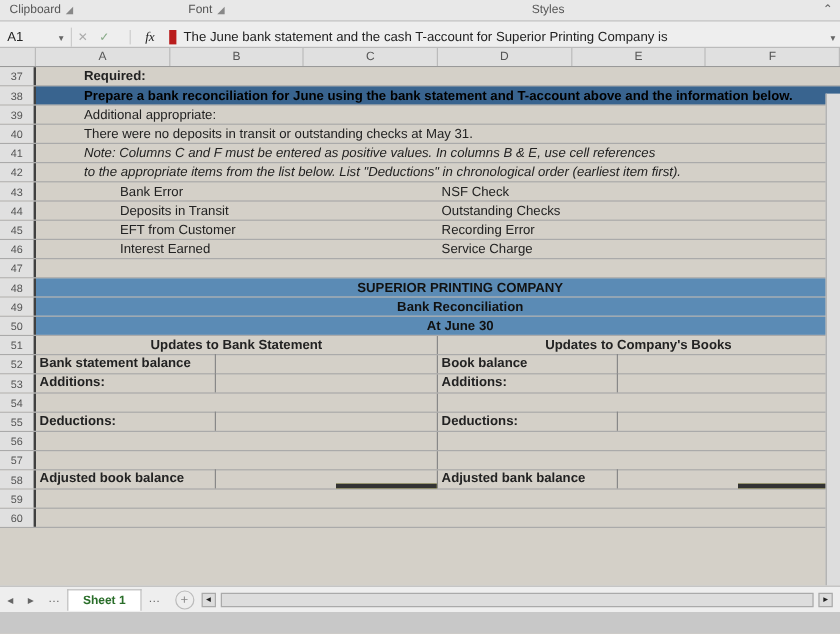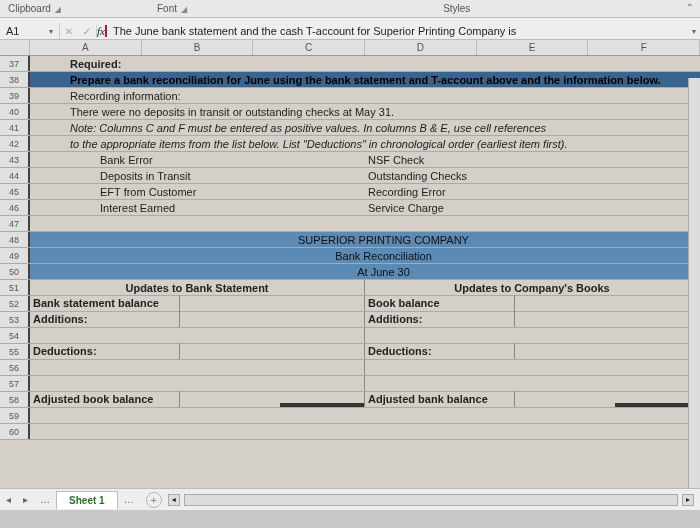--- a/index.html
+++ b/index.html
@@ -7,38 +7,38 @@
   .ribbon { display: flex; align-items: center; background: #e8e8e8; border-bottom: 1px solid #bbb; height: 18px; font-size: 10px; color: #555; }
   .ribbon .group { padding: 0 8px; position: relative; }
   .ribbon .dlauncher { font-size: 8px; margin-left: 4px; color: #888; }
   .caret-top { position: absolute; right: 6px; top: 2px; color: #666; font-size: 10px; }
   .namebox-row { display: flex; align-items: flex-end; background: #eee; border-bottom: 1px solid #bbb; height: 22px; }
   .namebox { width: 60px; border-right: 1px solid #ccc; padding: 2px 6px; display: flex; align-items: center; justify-content: space-between; }
   .namebox .dd { font-size: 8px; color: #666; }
   .fx-area { display: flex; align-items: center; flex: 1; }
   .fx-btn { width: 18px; text-align: center; color: #aaa; font-size: 10px; }
   .fx-btn.ok { color: #8a8; }
-  .fx-label { font-style: italic; font-family: 'Times New Roman', serif; font-size: 11px; padding: 0 0; border-left: 1px solid #ccc; border-right: 2px solid #b91c1c; }
+  .fx-label { font-style: italic; font-family: 'Times New Roman', serif; font-size: 11px; padding: 0 12px; border-left: 1px solid #ccc; border-right: 6px solid #b91c1c; margin-left: 12px; }
   .fx-input { flex: 1; padding: 2px 6px; font-size: 11px; }
   .fx-dd { font-size: 8px; padding: 0 4px; color: #666; }
   .grid-wrap { position: relative; background: #d4d0c8; }
   .colhdr { display: flex; background: #e0e0e0; border-bottom: 1px solid #999; height: 16px; }
   .colhdr .corner { width: 30px; border-right: 1px solid #bbb; background: #e0e0e0; }
   .colhdr .ch { flex: 1; text-align: center; border-right: 1px solid #bbb; color: #555; font-size: 10px; line-height: 16px; }
   .rows { background: #d4d0c8; }
   .row { display: flex; height: 16px; border-bottom: 1px solid #aaa; }
   .row .rh { width: 30px; background: #e0e0e0; border-right: 2px solid #404040; text-align: center; font-size: 9px; color: #555; line-height: 16px; }
   .row .cells { flex: 1; display: flex; position: relative; }
   .full { width: 100%; padding: 0 3px; line-height: 16px; white-space: nowrap; overflow: hidden; margin-left: 37px; }
   .half { width: 50%; padding: 0 3px; line-height: 16px; white-space: nowrap; overflow: hidden; }
   .bold { font-weight: bold; }
   .italic { font-style: italic; }
   .bg-darkblue { background: #39648f; color: #000; font-weight: bold; }
   .bg-blue { background: #5b8bb5; color: #111; }
-  .bg-blue.center { text-align: center; font-weight: normal; }
+  .bg-blue.center { text-align: center; font-weight: bold; }
   .bg-yellow { background: #e6e657; }
   .brd-grid .cells > div { border-right: 1px solid #888; }
   .thick-border { border: 2px solid #333 !important; }
   .center { text-align: center; }
   .tabs { display: flex; align-items: center; background: #eee; border-top: 1px solid #bbb; height: 22px; font-size: 10px; position: absolute; bottom: 0; left: 0; right: 0; }
   .tabs .nav { padding: 0 6px; color: #666; }
   .tabs .tab { padding: 3px 12px; background: #fff; border: 1px solid #bbb; border-bottom: none; font-weight: bold; color: #2a6e2a; }
   .tabs .addtab { width: 16px; height: 16px; border: 1px solid #bbb; border-radius: 50%; text-align: center; line-height: 14px; margin-left: 6px; color: #888; font-size: 11px; }
   .scroll-h { flex: 1; display: flex; align-items: center; padding: 0 6px; }
   .sb-track { flex: 1; height: 12px; background: #ddd; border: 1px solid #aaa; position: relative; margin: 0 4px; }
@@ -90,21 +90,21 @@
       </div>
     <div class="row">
         <div class="rh">38</div>
         <div class="cells bg-darkblue">
           <div class="full">Prepare a bank reconciliation for June using the bank statement and T-account above and the information below.</div>
         </div>
       </div>
     <div class="row">
         <div class="rh">39</div>
         <div class="cells">
-          <div class="full">Recording information:</div>
+          <div class="full">Additional appropriate:</div>
         </div>
       </div>
     <div class="row">
         <div class="rh">40</div>
         <div class="cells">
           <div class="full">There were no deposits in transit or outstanding checks at May 31.</div>
         </div>
       </div>
     <div class="row">
         <div class="rh">41</div>

